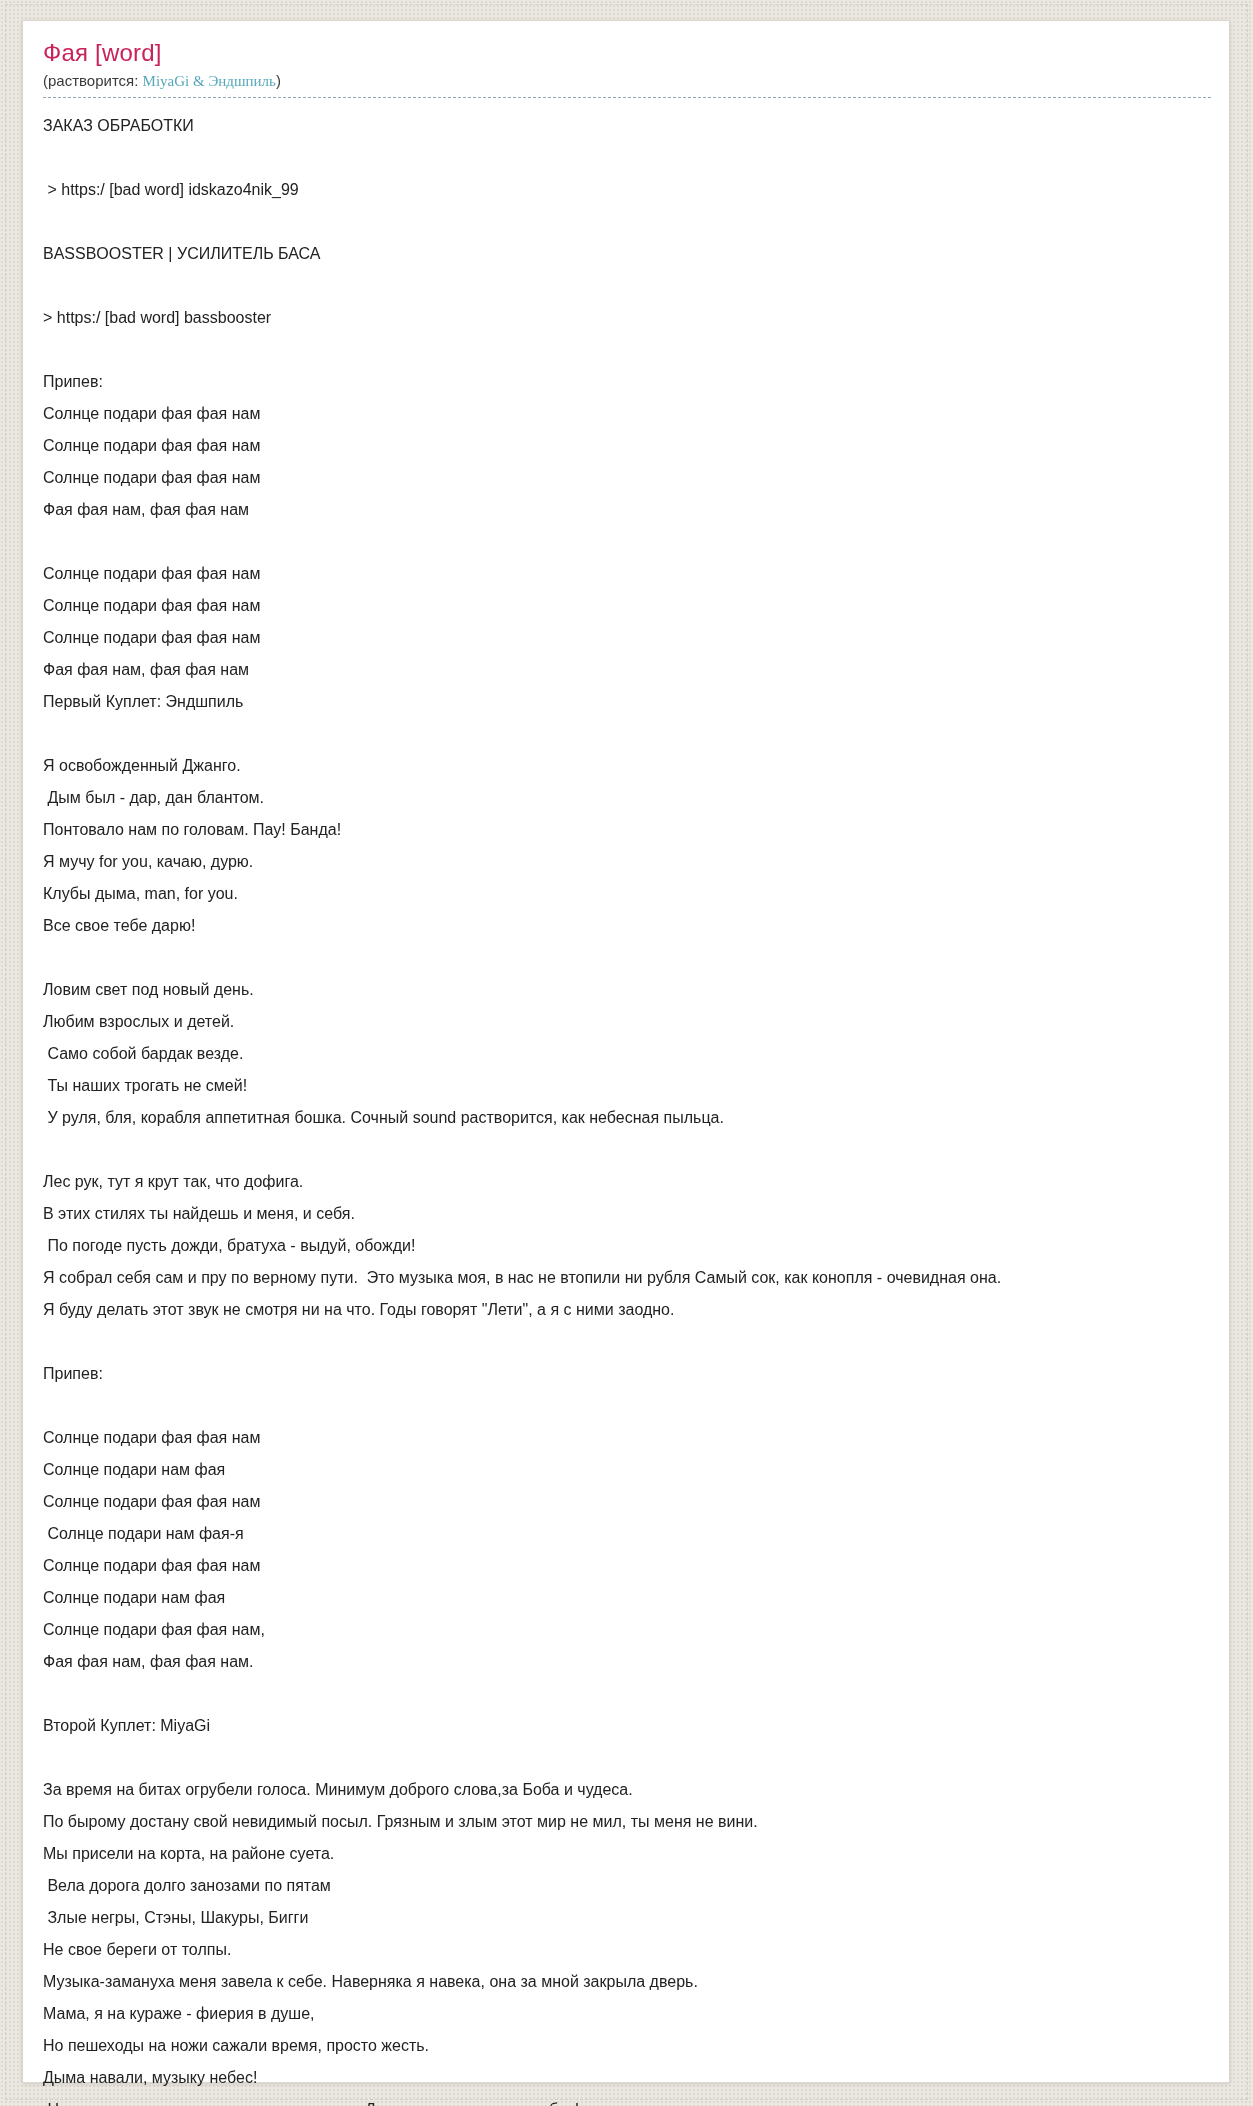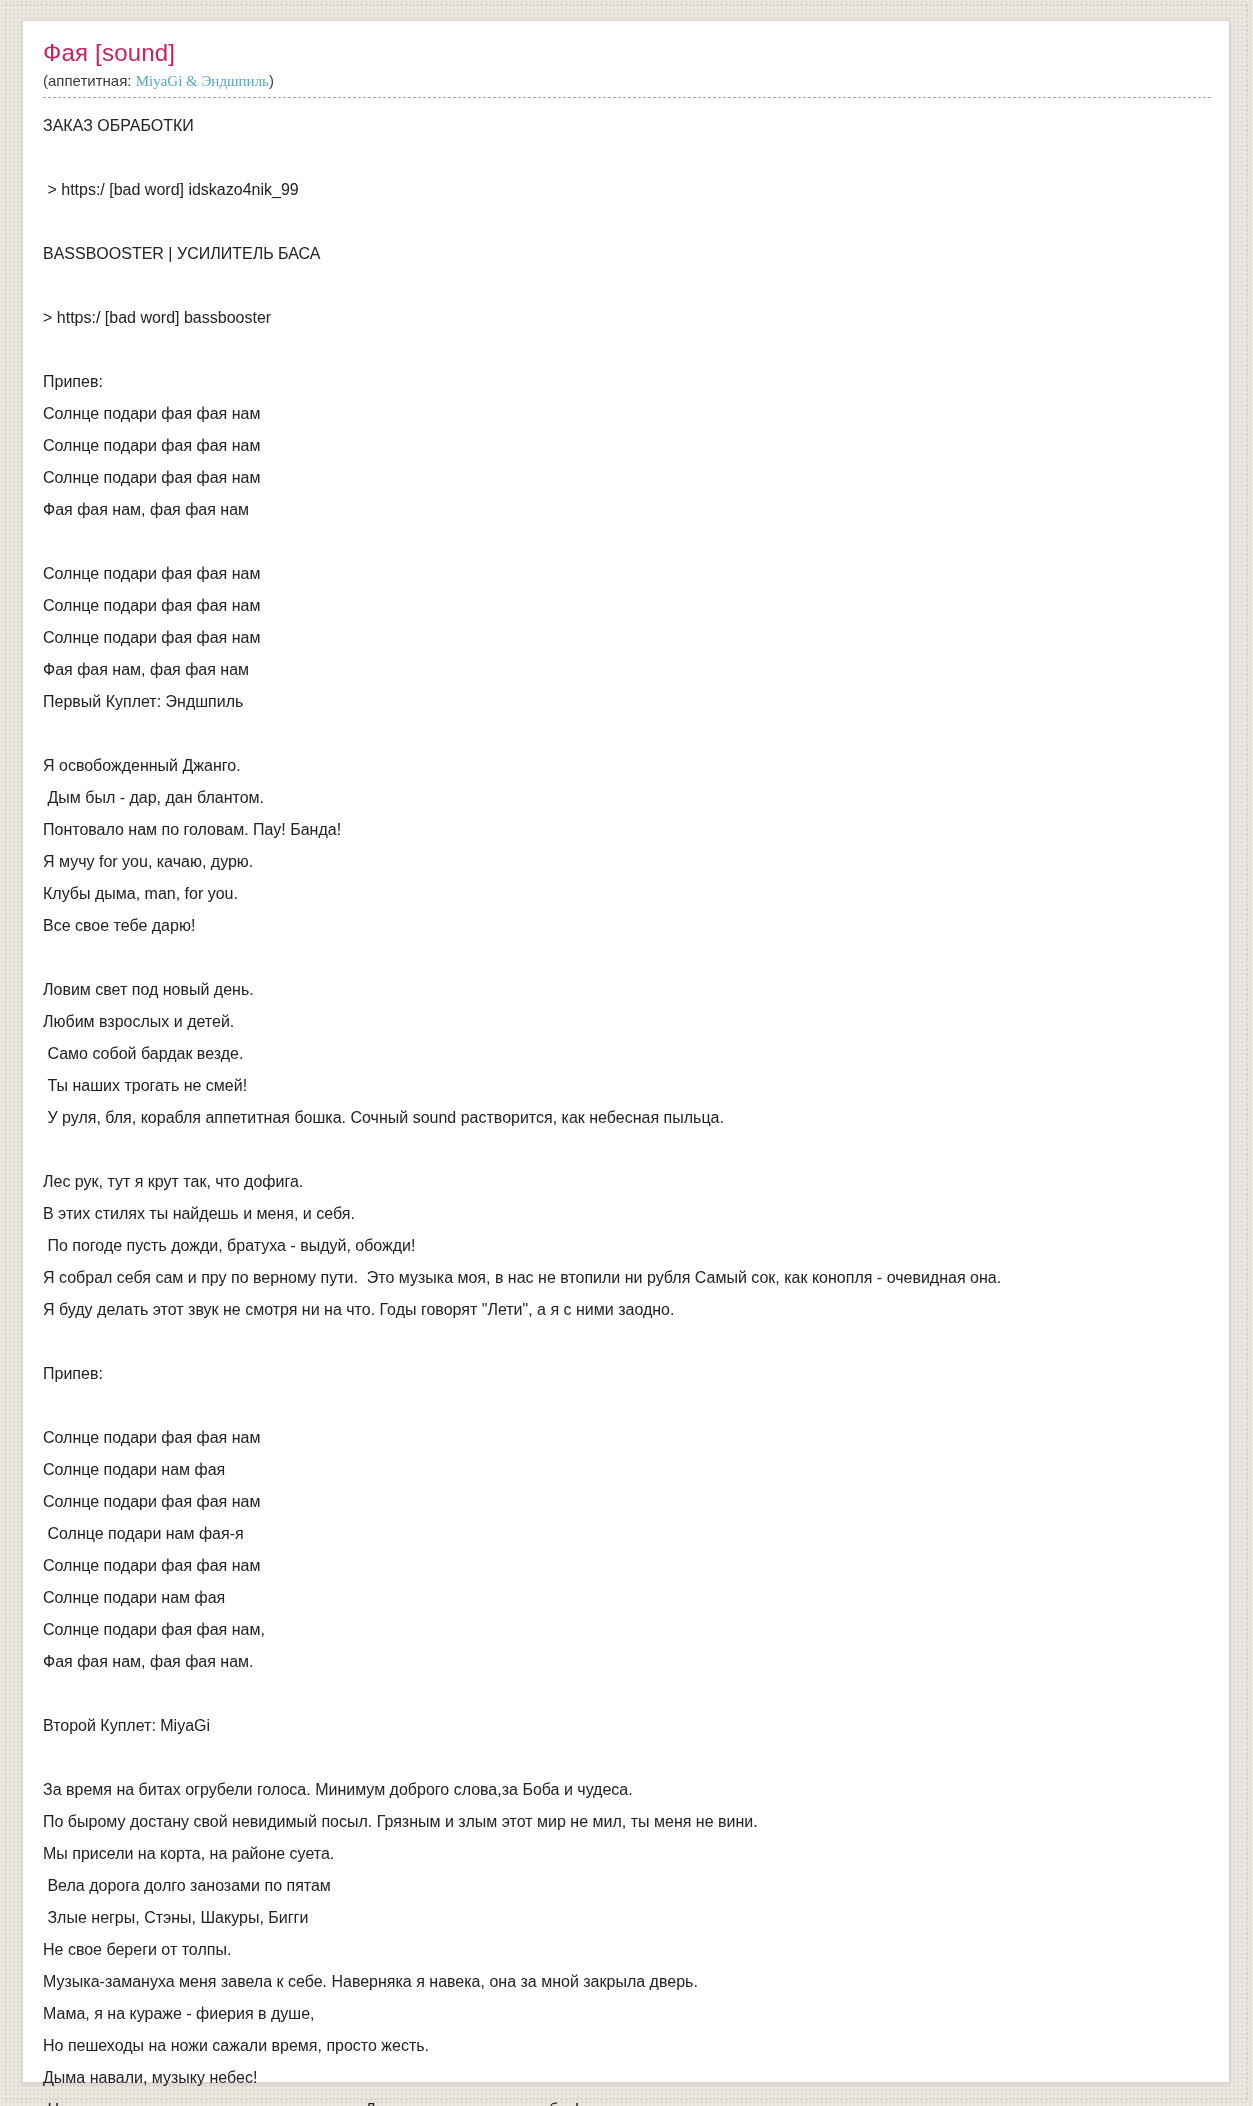--- a/index.html
+++ b/index.html
@@ -61,22 +61,22 @@
     white-space: pre;
   }
 </style>
 </head>
 <body>
 
 <div class="page-frame"></div>
 
 <div class="panel">
   <div class="song-header">
-    <h1 class="song-title">Фая [sound]</h1>
-    <div class="artist-line"><span>(аппетитная: </span><a class="artist-link">MiyaGi &amp; Эндшпиль</a><span>)</span></div>
+    <h1 class="song-title">Фая [word]</h1>
+    <div class="artist-line"><span>(растворится: </span><a class="artist-link">MiyaGi &amp; Эндшпиль</a><span>)</span></div>
   </div>
   <div class="lyrics">ЗАКАЗ ОБРАБОТКИ
 
  &gt; https:/ [bad word] idskazo4nik_99
 
 BASSBOOSTER | УСИЛИТЕЛЬ БАСА
 
 &gt; https:/ [bad word] bassbooster
 
 Припев:

